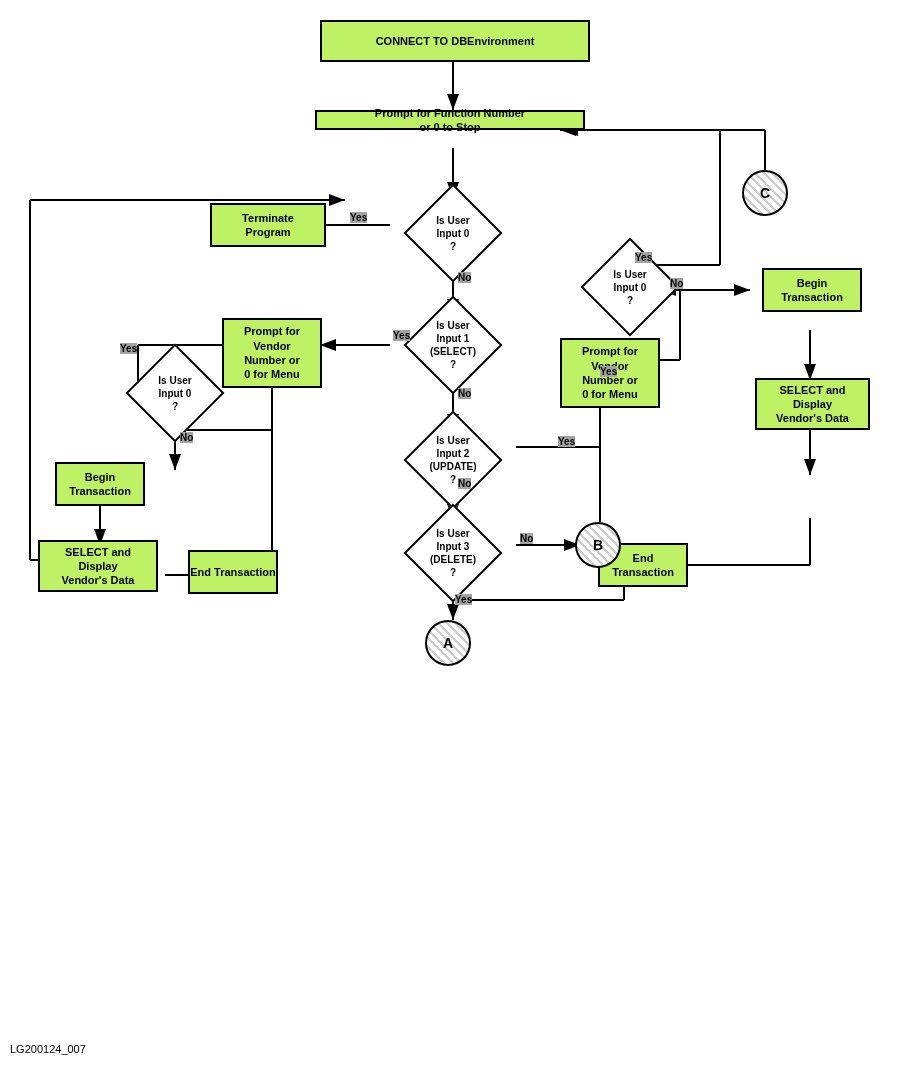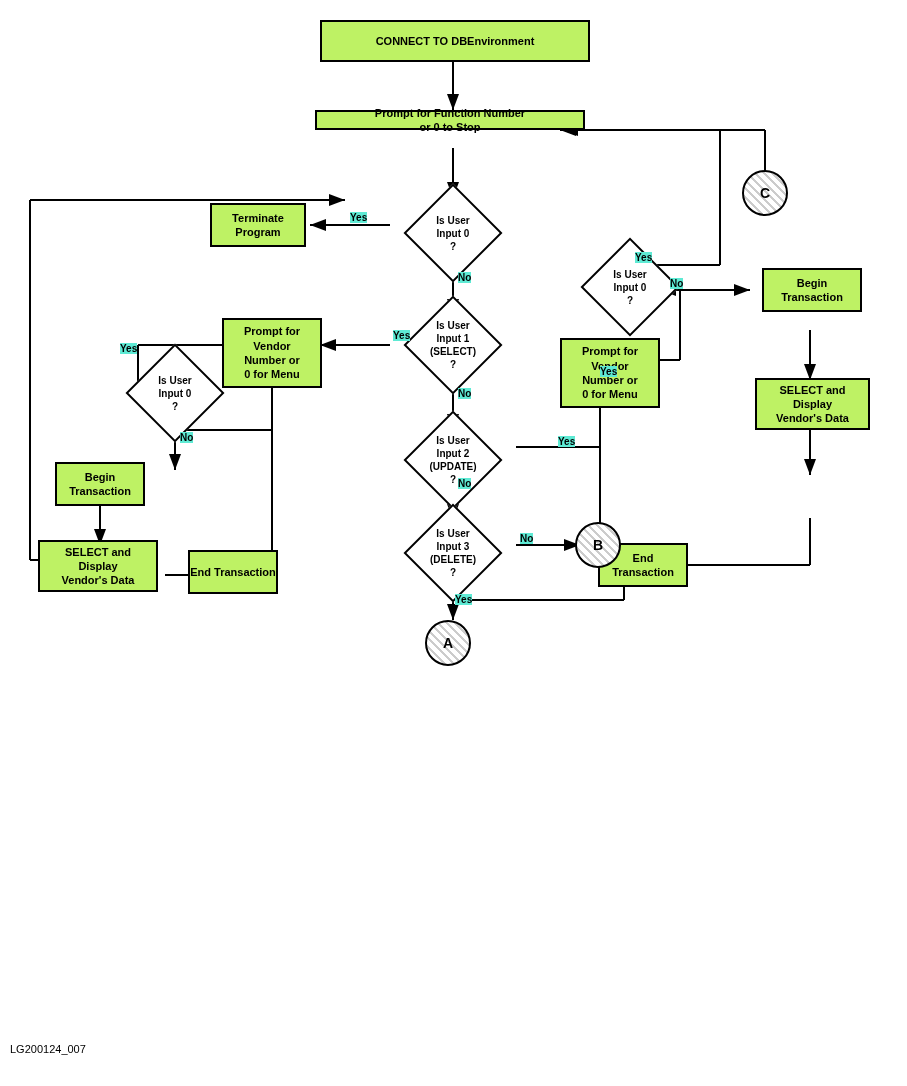--- a/index.html
+++ b/index.html
@@ -66,21 +66,21 @@
       top: 0;
       left: 0;
       width: 907px;
       height: 1060px;
       pointer-events: none;
     }
     .edge-label {
       position: absolute;
       font-size: 10px;
       font-weight: bold;
-      background: #5eead4;
+      background: #a3a3a3;
     }
     .caption {
       position: absolute;
       bottom: 5px;
       left: 10px;
       font-size: 11px;
       margin-top: 34px;
     }
   </style>
 </head>
@@ -175,21 +175,21 @@
   </div>
 
   <div class="node diamond" style="left:418px;top:198px;width:70px;height:70px;border:2px solid #000;">
   </div>
   <div class="diamond-label" style="left:388px;top:198px;width:130px;height:70px;">
     <span style="white-space:pre-line;font-size:10px;font-weight:bold;">Is User
 Input 0
 ?</span>
   </div>
 
-  <div class="node rect" style="left:210px;top:203px;width:96px;height:44px;">
+  <div class="node rect" style="left:210px;top:203px;width:116px;height:44px;">
     <span style="white-space:pre-line;">Terminate
 Program</span>
   </div>
 
   <div class="node diamond" style="left:418px;top:310px;width:70px;height:70px;border:2px solid #000;">
   </div>
   <div class="diamond-label" style="left:385px;top:310px;width:136px;height:70px;">
     <span style="white-space:pre-line;font-size:10px;font-weight:bold;">Is User
 Input 1
 (SELECT)

